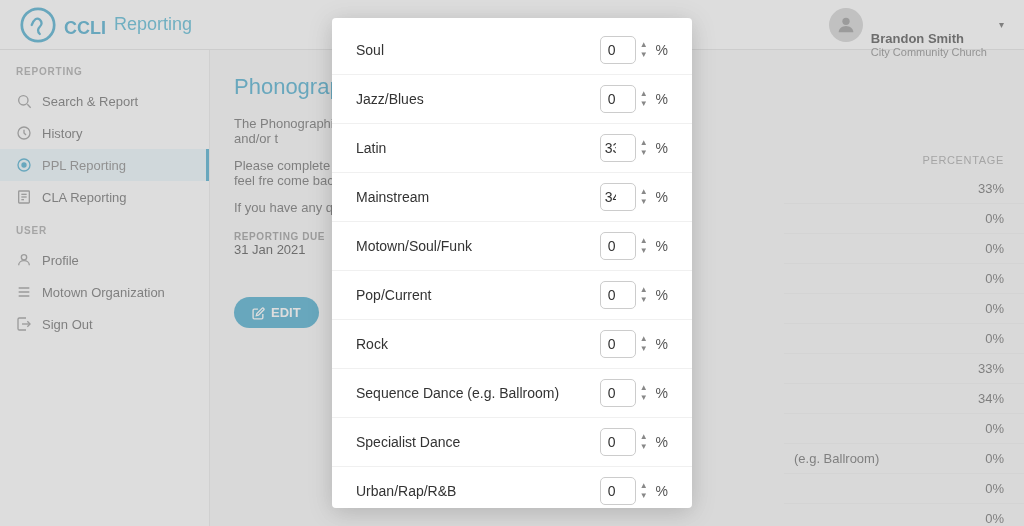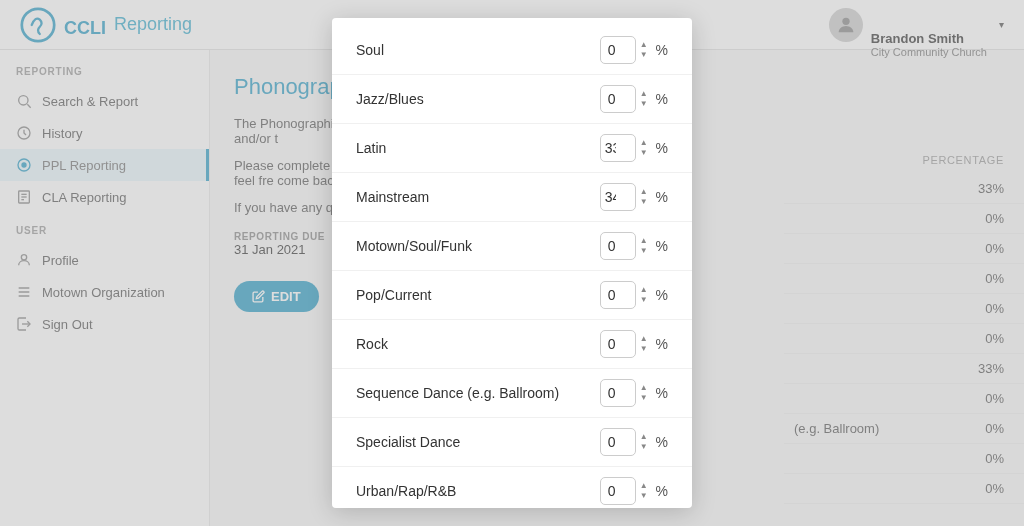--- a/index.html
+++ b/index.html
@@ -34,23 +34,23 @@
     .sidebar-separator { margin: 12px 0 8px; }
 
     
     .main-content {
       position: absolute; top: 50px; left: 210px; right: 0; bottom: 0;
       background: #f7f7f7; padding: 24px; overflow-y: auto;
     }
     .page-title { font-size: 22px; color: #2a9dc5; font-weight: 500; margin-bottom: 16px; }
 
     .edit-btn {
-      display: inline-flex; align-items: center; gap: 6px;
+      display: inline-flex; align-items: flex-end; gap: 6px;
       background: #2a9dc5; color: #fff; border: none; border-radius: 20px;
-      padding: 8px 18px; font-size: 13px; font-weight: 600; cursor: pointer; margin-top: 12px;
+      padding: 8px 18px; font-size: 13px; font-weight: 600; cursor: pointer; margin-top: 28px;
     }
 
     
     .modal-overlay {
       position: absolute; top: 0; left: 0; right: 0; bottom: 0;
       background: rgba(180,180,180,0.45); z-index: 10; display: flex; align-items: center; justify-content: center;
     }
     .modal {
       background: #fff; border-radius: 4px; width: 360px; max-height: 490px;
       overflow-y: auto; box-shadow: 0 4px 24px rgba(0,0,0,0.18);
@@ -211,20 +211,24 @@
         <div style="display: flex; justify-content: space-between; align-items: center; padding: 7px 20px 7px 10px; border-bottom: 1px solid rgb(238, 238, 238); font-size: 13px; color: rgb(85, 85, 85);">
           <span></span>
           <span>0%</span>
         </div>
         <div style="display: flex; justify-content: space-between; align-items: center; padding: 7px 20px 7px 10px; border-bottom: 1px solid rgb(238, 238, 238); font-size: 13px; color: rgb(85, 85, 85);">
           <span></span>
           <span>33%</span>
         </div>
         <div style="display: flex; justify-content: space-between; align-items: center; padding: 7px 20px 7px 10px; border-bottom: 1px solid rgb(238, 238, 238); font-size: 13px; color: rgb(85, 85, 85);">
           <span></span>
+          <span>34%</span>
+        </div>
+        <div style="display: flex; justify-content: space-between; align-items: center; padding: 7px 20px 7px 10px; border-bottom: 1px solid rgb(238, 238, 238); font-size: 13px; color: rgb(85, 85, 85);">
+          <span></span>
           <span>0%</span>
         </div>
         <div style="display: flex; justify-content: space-between; align-items: center; padding: 7px 20px 7px 10px; border-bottom: 1px solid rgb(238, 238, 238); font-size: 13px; color: rgb(85, 85, 85);">
           <span>(e.g. Ballroom)</span>
           <span>0%</span>
         </div>
         <div style="display: flex; justify-content: space-between; align-items: center; padding: 7px 20px 7px 10px; border-bottom: 1px solid rgb(238, 238, 238); font-size: 13px; color: rgb(85, 85, 85);">
           <span></span>
           <span>0%</span>
         </div>

